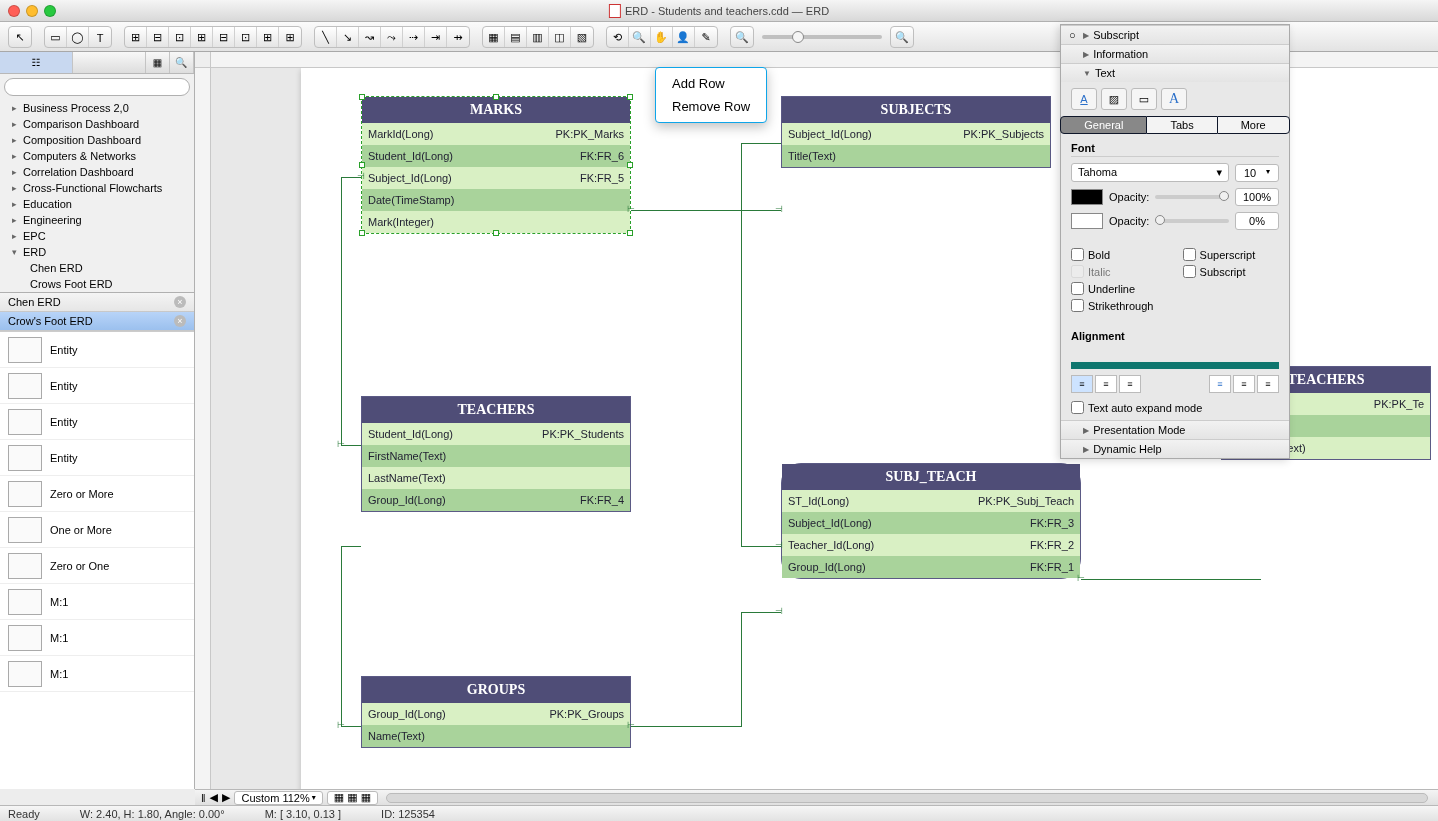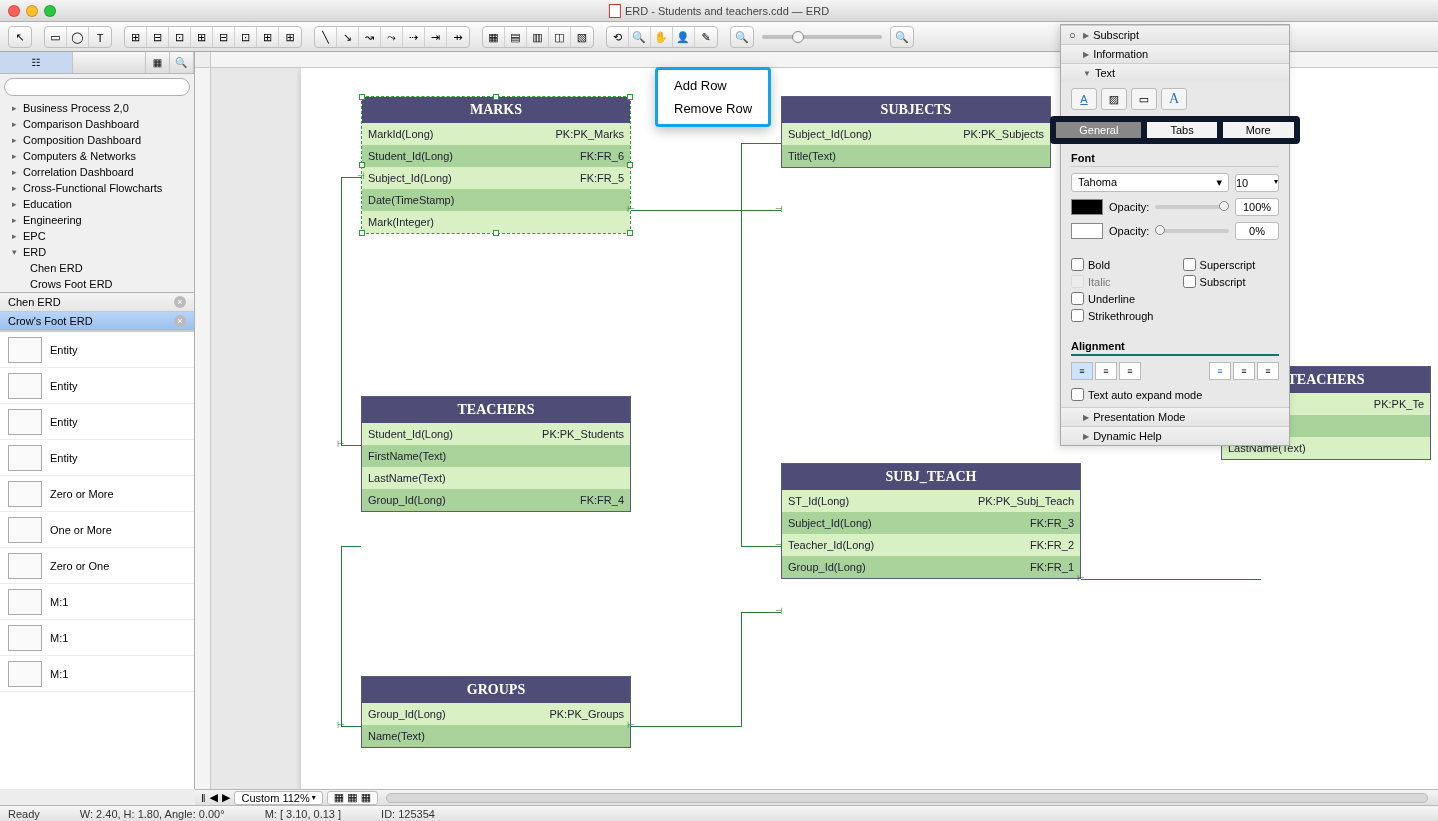--- a/index.html
+++ b/index.html
@@ -50,37 +50,37 @@
 .ent .eh{background:#4f4d77;color:#fff;font-weight:bold;text-align:center;padding:5px 4px;font-size:14px;font-family:Tahoma}
 .ent .er{display:flex;font-family:Tahoma;font-size:13px;color:#223}
 .ent .er div{padding:5px 6px}
 .ent .er .c1{flex:1}
 .ent .er:nth-child(even){background:#d9f0c4}
 .ent .er:nth-child(odd){background:#a9d39b}
 .ent.sel{border:1px dashed #2aa02a}
 .handle{position:absolute;width:6px;height:6px;background:#fff;border:1px solid #2aa02a}
 
 
-.ctxmenu{position:absolute;background:#fff;border:3px solid #0ea5e9;border-radius:4px;box-shadow:0 4px 12px rgba(0,0,0,.25);padding:4px 0;z-index:80}
+.ctxmenu{position:absolute;background:#fff;border:1px solid #0ea5e9;border-radius:4px;box-shadow:0 4px 12px rgba(0,0,0,.25);padding:4px 0;z-index:80}
 .ctxitem{padding:4px 16px;font-size:13px;cursor:pointer}
 
 
 .conn{position:absolute;background:#2a7a3a;z-index:5}
 .conn.h{height:1px}.conn.v{width:1px}
 .cf{position:absolute;font-size:9px;color:#2a7a3a;z-index:6}
 
 
 .inspector{position:absolute;right:0;top:52px;width:230px;background:linear-gradient(#f4f4f4,#e8e8e8);border:1px solid #aaa;box-shadow:-2px 2px 8px rgba(0,0,0,.15);z-index:100;font-size:11px}
 .isection{padding:3px 8px;border-top:1px solid #ccc;display:flex;align-items:center;gap:4px;background:linear-gradient(#f2f2f2,#e4e4e4)}
 .isection .arr{font-size:8px;color:#666}
 .ibody{padding:6px 10px;background:#e8e8e8}
 .ibtns{display:flex;gap:4px;margin-bottom:6px}
 .ibtn{width:26px;height:22px;border:1px solid #bbb;border-radius:3px;background:#f5f5f5;display:flex;align-items:center;justify-content:center}
 .itabs{display:flex;justify-content:center;gap:0;margin:4px 0 8px}
-.itab{padding:2px 23px;border:6px solid #0f172a;background:#f3f3f3;font-size:11px}
+.itab{padding:2px 23px;border:1px solid #0f172a;background:#f3f3f3;font-size:11px}
 .itab.active{background:#888;color:#fff}
 .irow{display:flex;align-items:center;gap:6px;margin:6px 0}
 .isel{flex:1;border:1px solid #bbb;border-radius:3px;padding:2px 6px;background:#fff;display:flex;justify-content:space-between}
 .inum{width:44px;border:1px solid #bbb;border-radius:3px;padding:2px 4px;background:#fff;text-align:center}
 .iswatch{width:32px;height:16px;border:1px solid #888}
 .irange{flex:1;height:4px;background:#ccc;border-radius:2px;position:relative}
 .iknob{width:10px;height:10px;background:#f0f0f0;border:1px solid #888;border-radius:50%;position:absolute;top:-4px}
 .ichk{display:flex;align-items:center;gap:4px;font-size:11px}
 .ichks{display:flex;flex-wrap:wrap;gap:4px 18px}
 .ichks .ichk{width:45%}
@@ -345,21 +345,21 @@
             </div>
             <div class="er">
               <div class="c1">LastName(Text)</div>
               <div></div>
             </div>
             <div class="er">
               <div class="c1">Group_Id(Long)</div>
               <div>FK:FR_4</div>
             </div>
           </div>
-          <div class="ent" style="left: 480px; top: 395px; width: 300px;">
+          <div class="ent" style="left: 480px; top: 395px; width: 300px; border-radius: 20px;">
             <div class="eh">SUBJ_TEACH</div>
             <div class="er">
               <div class="c1">ST_Id(Long)</div>
               <div>PK:PK_Subj_Teach</div>
             </div>
             <div class="er">
               <div class="c1">Subject_Id(Long)</div>
               <div>FK:FR_3</div>
             </div>
             <div class="er">
@@ -457,21 +457,21 @@
       <div class="itab active" style="border-radius:4px 0 0 4px">General</div>
       <div class="itab" style="border-left:0;border-right:0">Tabs</div>
       <div class="itab" style="border-radius:0 4px 4px 0">More</div>
     </div>
     <div style="font-weight:bold;margin:4px 0;border-bottom:1px solid #ccc;padding-bottom:2px">Font</div>
     <div class="irow">
       <div class="isel">
           <span>Tahoma</span>
           <span>▾</span>
         </div>
-      <div class="inum" style="display:flex;justify-content:space-between;padding:2px 0">
+      <div class="inum" style="display:flex;justify-content:space-between;padding:2px 8px">
           <span>10</span>
           <span style="font-size:8px">▾</span>
         </div>
     </div>
     <div class="irow">
       <div class="iswatch" style="background:#000"></div>
       <span>Opacity:</span>
       <div class="irange">
           <div class="iknob" style="left:calc(100% - 10px)"></div>
         </div>
@@ -505,21 +505,21 @@
       <label class="ichk">
           <input type="checkbox" style="">
           <span>Underline</span>
         </label>
       <span></span>
       <label class="ichk">
           <input type="checkbox" style="">
           <span>Strikethrough</span>
         </label>
     </div>
-    <div style="font-weight:bold;margin:6px 0;border-bottom:2px solid #0f766e;padding-bottom:2px">Alignment</div>
+    <div style="font-weight:bold;margin:6px 0;border-bottom:7px solid #0f766e;padding-bottom:20px">Alignment</div>
     <div class="irow" style="justify-content:space-between">
       <div class="ialn">
         <div class="ialnbtn" style="background:#cde3ff">≡</div>
         <div class="ialnbtn">≡</div>
         <div class="ialnbtn">≡</div>
       </div>
       <div class="ialn">
         <div class="ialnbtn" style="color:#2a6fc9">≡</div>
         <div class="ialnbtn">≡</div>
         <div class="ialnbtn">≡</div>

